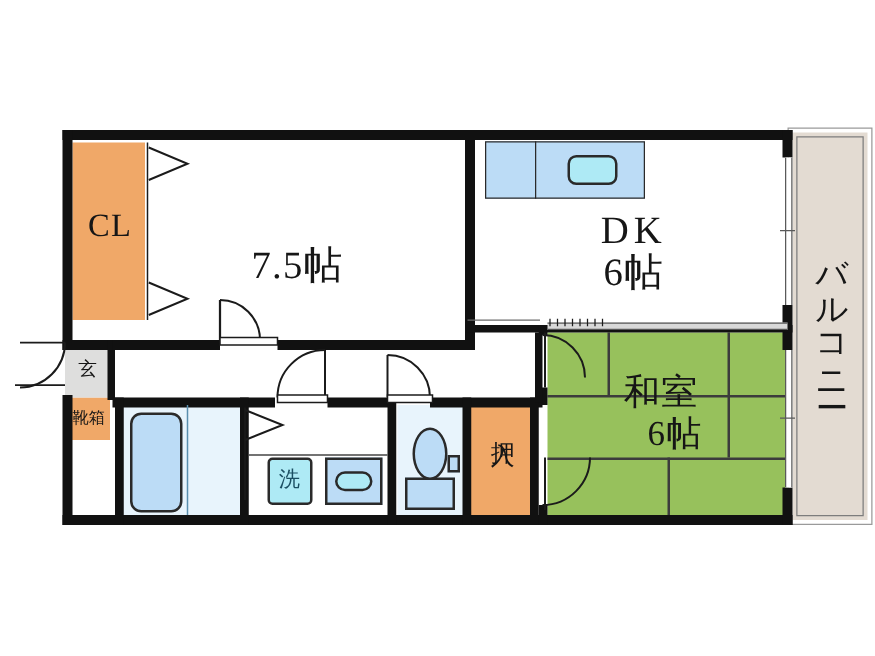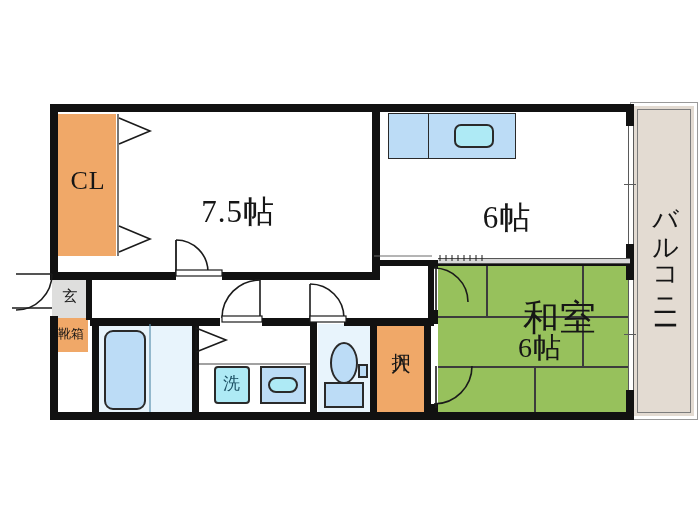--- a/index.html
+++ b/index.html
@@ -182,18 +182,19 @@
       <path d="M374,256 L432,256" stroke="#6a6a6a" stroke-width="1"></path>
     </g>
     <g stroke="#1b1b1b" stroke-width="1">
 
       <path d="M440,255 L440,261 M446,255 L446,261 M452,255 L452,261 M458,255 L458,261 M464,255 L464,261 M470,255 L470,261 M476,255 L476,261 M482,255 L482,261"></path>
     </g>
   </svg>
 
   <div class="label big" style="left:160px;top:196px;width:156px;">7.5帖</div>
 
+  <div class="label big" style="left:452px;top:168px;width:110px;letter-spacing:4px;">DK</div>
   <div class="label big" style="left:452px;top:202px;width:110px;">6帖</div>
 
-  <div class="label mid" style="left:508px;top:300px;width:104px;font-size:36px;">和室</div>
+  <div class="label mid" style="left:477px;top:300px;width:104px;font-size:29px;">和室</div>
   <div class="label mid" style="left:488px;top:334px;width:104px;font-size:28px;">6帖</div>
 
 </div>
 
 </body></html>

